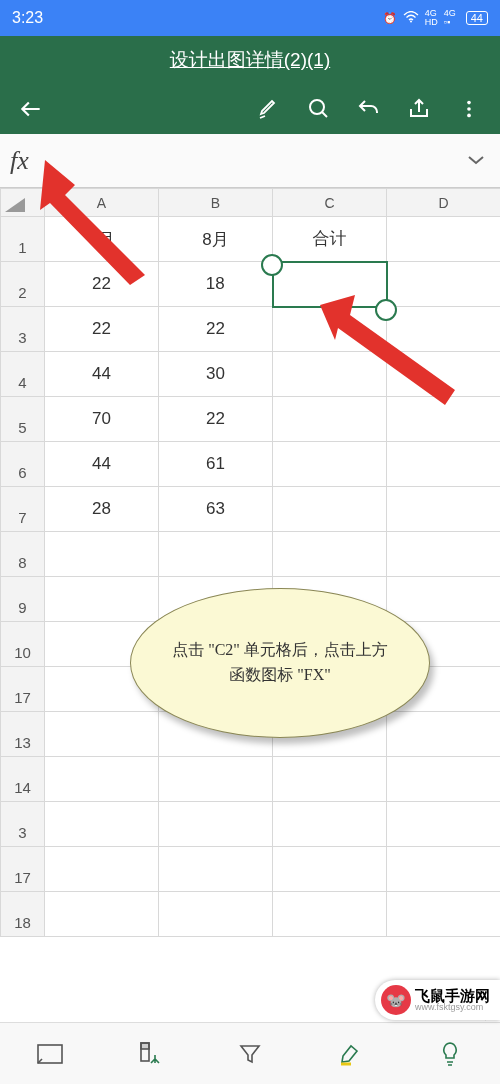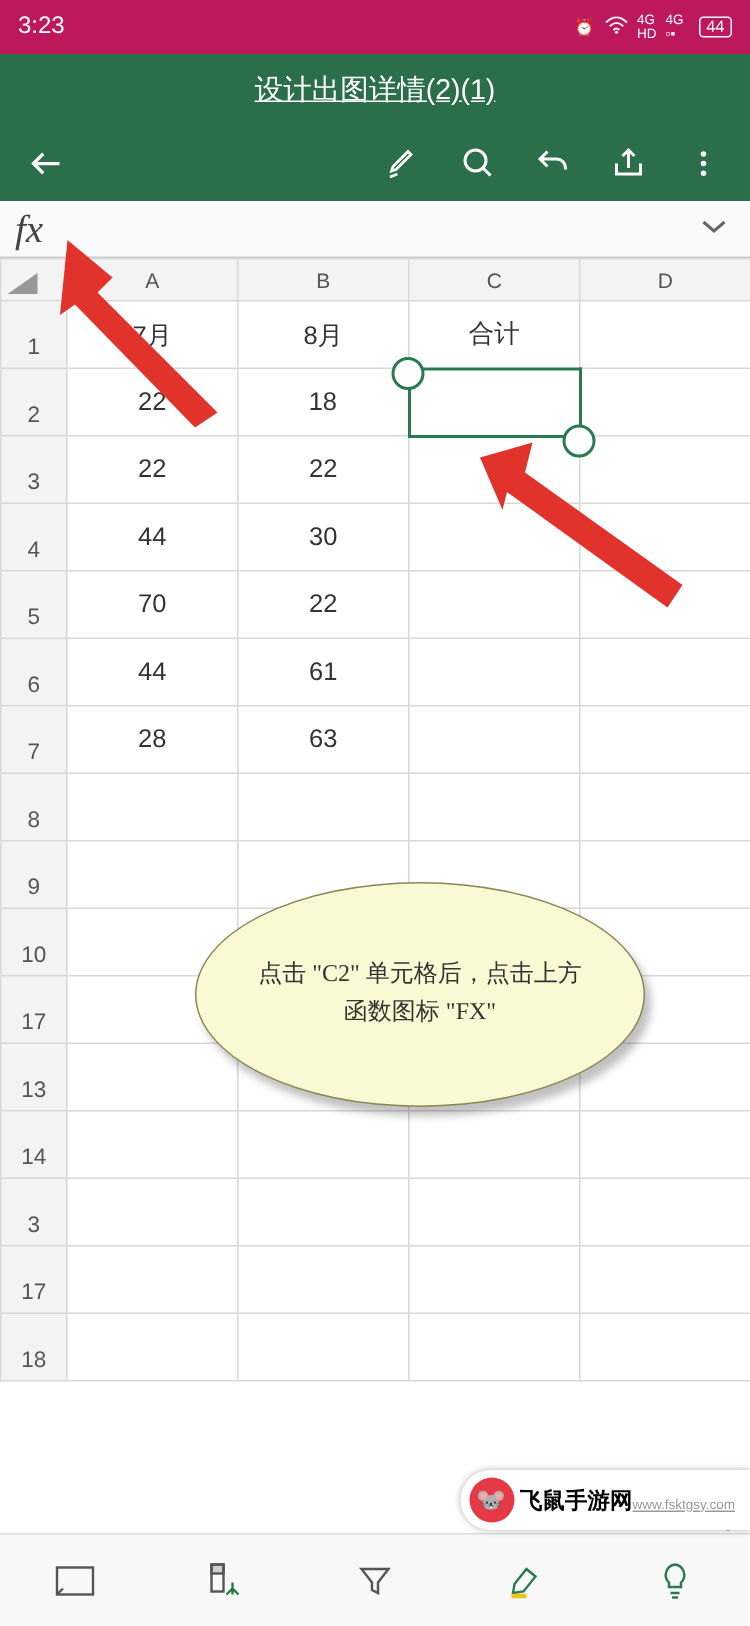--- a/index.html
+++ b/index.html
@@ -7,21 +7,21 @@
       width: 500px;
       height: 1084px;
       font-family: -apple-system, "Helvetica Neue", Arial, sans-serif;
       background: #fff;
       position: relative;
       overflow: hidden;
     }
     
     .status-bar {
       height: 36px;
-      background: #be185d;
+      background: #3b82f6;
       color: #fff;
       display: flex;
       align-items: center;
       justify-content: space-between;
       padding: 0 12px;
       font-size: 16px;
     }
     .status-left { font-weight: 400; }
     .status-right { display: flex; align-items: center; gap: 6px; font-size: 11px; }
     .battery-box {
@@ -55,21 +55,21 @@
     .toolbar-btn {
       width: 42px;
       height: 42px;
       display: flex;
       align-items: center;
       justify-content: center;
       color: #fff;
     }
     
     .formula-bar {
-      height: 38px;
+      height: 54px;
       border-bottom: 1px solid #ccc;
       display: flex;
       align-items: center;
       padding: 0 10px;
       background: #fafafa;
     }
     .fx-icon {
       font-family: "Times New Roman", serif;
       font-style: italic;
       font-size: 26px;
@@ -216,23 +216,23 @@
       width: 30px;
       height: 30px;
       background: #e63946;
       border-radius: 50%;
       display: flex;
       align-items: center;
       justify-content: center;
       font-size: 16px;
       color: #fff;
     }
-    .watermark-txt { display: flex; flex-direction: row; line-height: 1; align-items: flex-end; }
+    .watermark-txt { display: flex; flex-direction: column; line-height: 1; }
     .watermark-txt .line1 { font-size: 15px; font-weight: 700; color: #000; }
-    .watermark-txt .line2 { font-size: 9px; color: #999; text-decoration: underline; }
+    .watermark-txt .line2 { font-size: 9px; color: #999; }
     .corner-tri {
       width: 0; height: 0;
       border-style: solid;
       border-width: 0 0 14px 20px;
       border-color: transparent transparent #999 transparent;
       margin-left: 4px;
       margin-top: 4px;
     }
   </style>
 </head>

